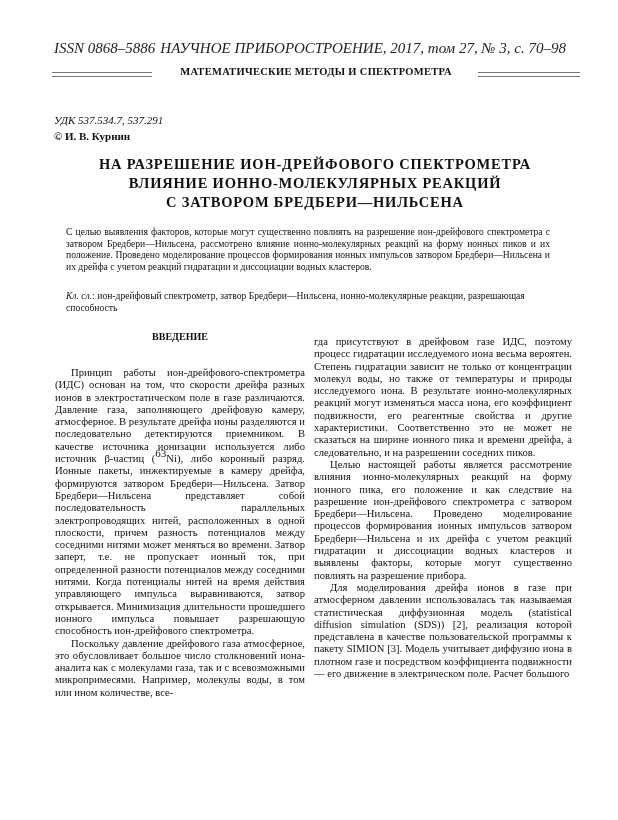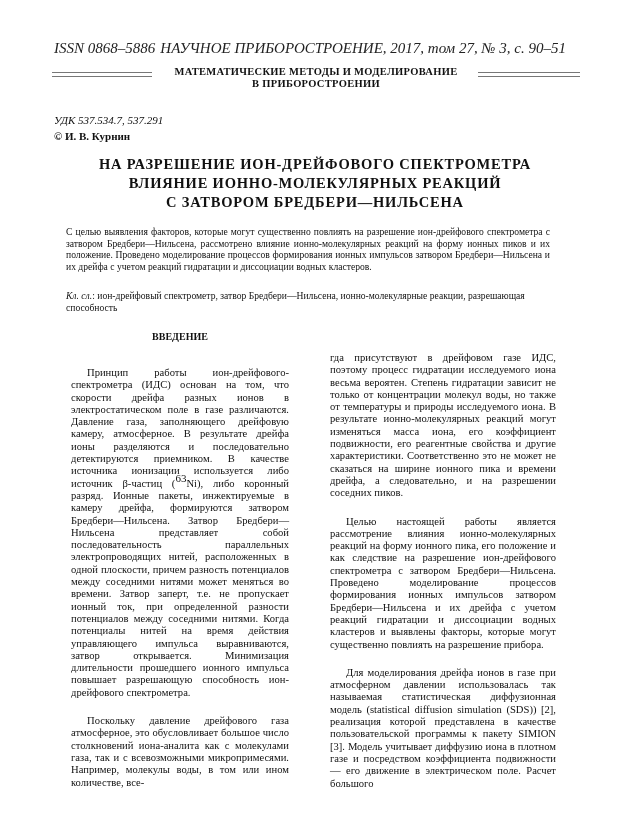--- a/index.html
+++ b/index.html
@@ -13,43 +13,42 @@
             font-size: 10.5px; letter-spacing: 0.3px; line-height: 12px; }
   .rule { position: absolute; top: 72px; height: 3px; border-top: 1px solid #777; border-bottom: 1px solid #777; }
   .udk { top: 114px; left: 54px; font-size: 11px; font-style: italic; }
   .author { top: 130px; left: 54px; font-size: 11px; font-weight: bold; }
   .title { top: 155px; left: 60px; width: 510px; text-align: center; font-weight: bold;
            font-size: 14.5px; line-height: 19px; letter-spacing: 0.8px; }
   .abstract { top: 226px; left: 66px; width: 484px; font-size: 9.6px; line-height: 11.6px; text-align: justify; }
   .keywords { top: 290px; left: 66px; width: 484px; font-size: 9.6px; line-height: 11.6px; }
   .kw-label { font-style: italic; }
   .col { font-size: 10.6px; line-height: 12.3px; text-align: justify; }
-  .col p { margin: 16px; text-indent: 16px; }
+  .col p { margin: 0; text-indent: 16px; }
   .col p.noind { text-indent: 0; }
   .col-left { top: 331px; left: 55px; width: 250px; }
   .col-right { top: 336px; left: 314px; width: 258px; }
   .sect { text-align: center; font-weight: bold; font-size: 10px; line-height: 12px; text-indent: 0; }
   .sect-left { margin-bottom: 24px; }
   .sect-right { margin: 16px 0 14px 0; }
   .pagenum { top: 788px; left: 296px; font-size: 15px; color: #333; margin-top: 36px; }
   sup { font-size: 11px; line-height: 0; }
 </style>
 </head>
 <body>
 
 <div>
 
   <div class="abs hdr hdr-left">ISSN 0868–5886</div>
-  <div class="abs hdr hdr-right">НАУЧНОЕ ПРИБОРОСТРОЕНИЕ, 2017, том 27, № 3, с. 90–51</div>
+  <div class="abs hdr hdr-right">НАУЧНОЕ ПРИБОРОСТРОЕНИЕ, 2017, том 27, № 3, с. 70–98</div>
 
   <div class="rule" style="left:52px; width:100px;"></div>
   <div class="rule" style="left:478px; width:102px;"></div>
   <div class="abs rubric">
-    <div>МАТЕМАТИЧЕСКИЕ МЕТОДЫ И МОДЕЛИРОВАНИЕ</div>
-    <div>В ПРИБОРОСТРОЕНИИ</div>
+    <div>МАТЕМАТИЧЕСКИЕ МЕТОДЫ И СПЕКТРОМЕТРА</div>
   </div>
 
   <div class="abs udk">УДК 537.534.7, 537.291</div>
   <div class="abs author">© И. В. Курнин</div>
 
   <div class="abs title">
     <div>НА РАЗРЕШЕНИЕ ИОН-ДРЕЙФОВОГО СПЕКТРОМЕТРА</div>
     <div>ВЛИЯНИЕ ИОННО-МОЛЕКУЛЯРНЫХ РЕАКЦИЙ</div>
     <div>С ЗАТВОРОМ БРЕДБЕРИ—НИЛЬСЕНА</div>
   </div>

